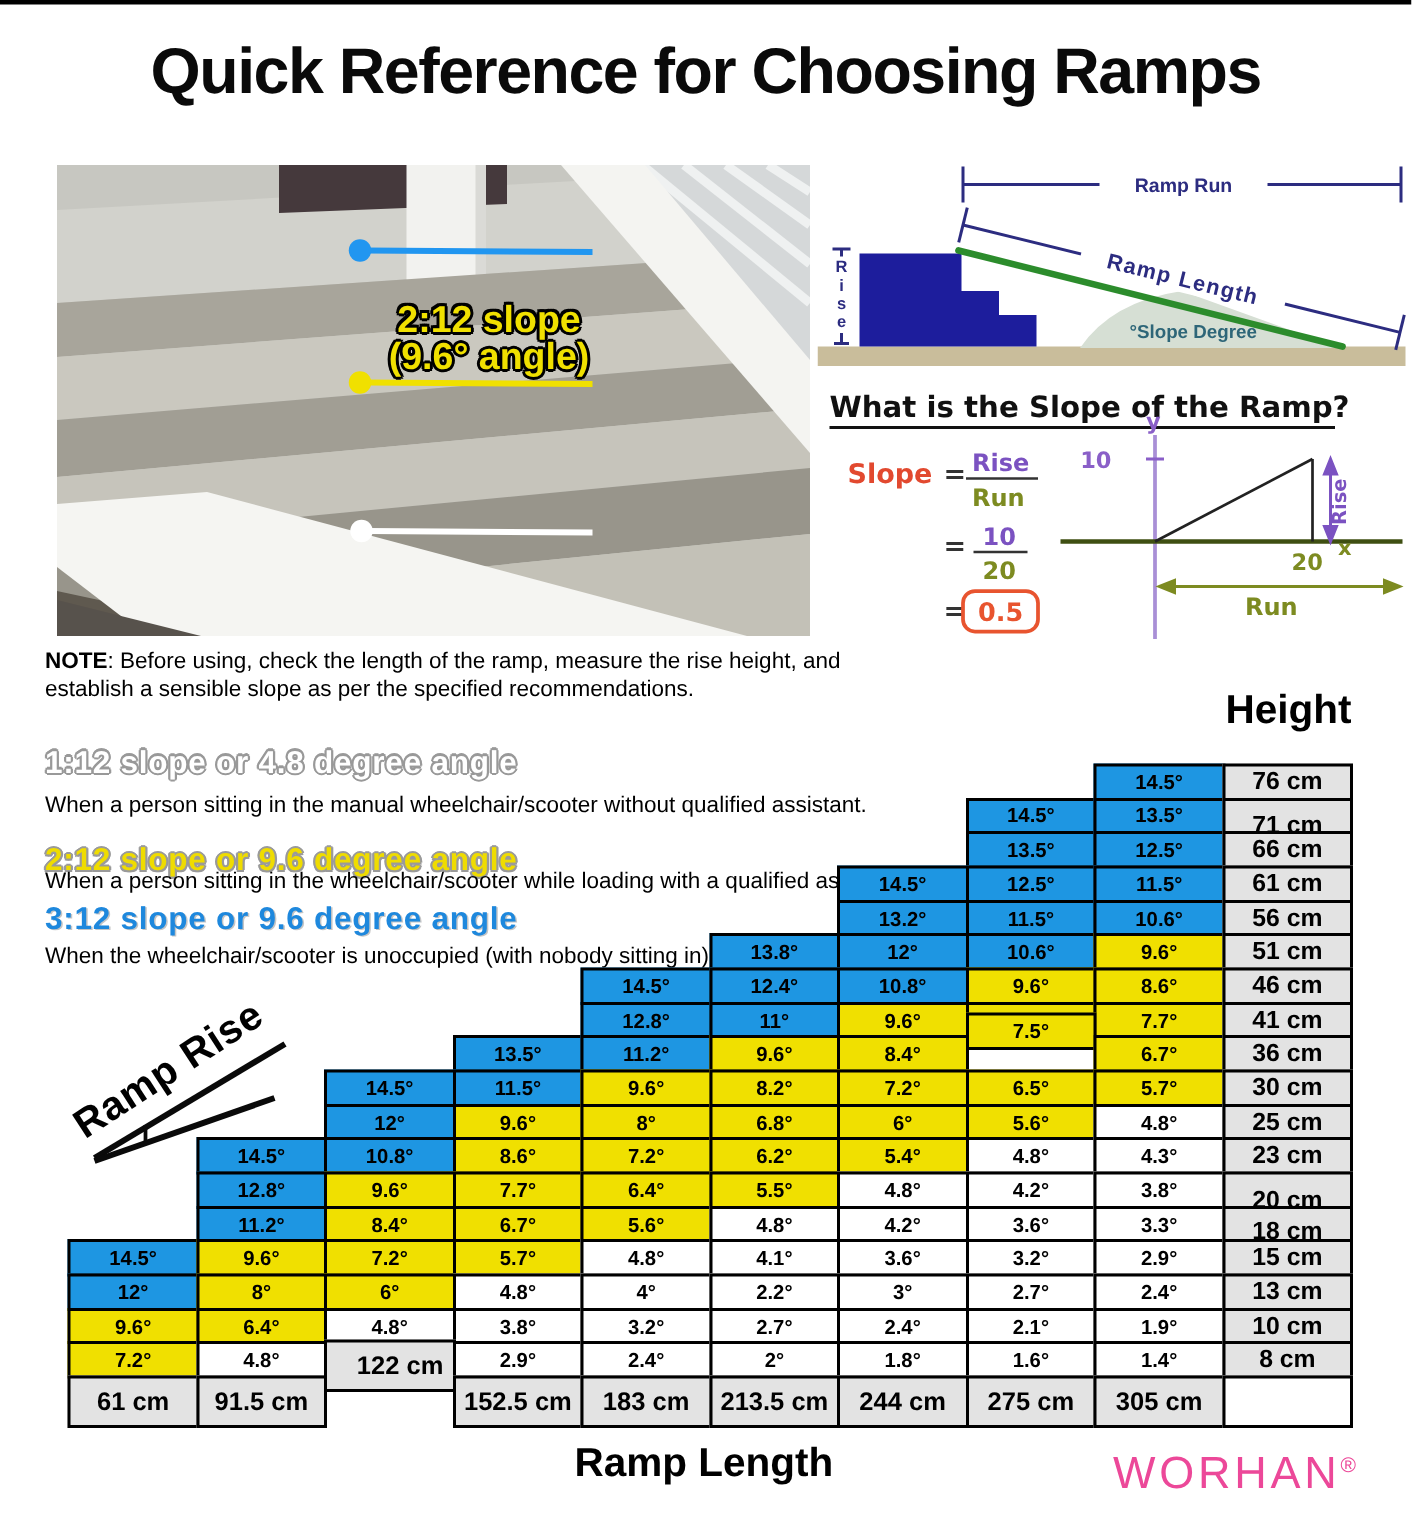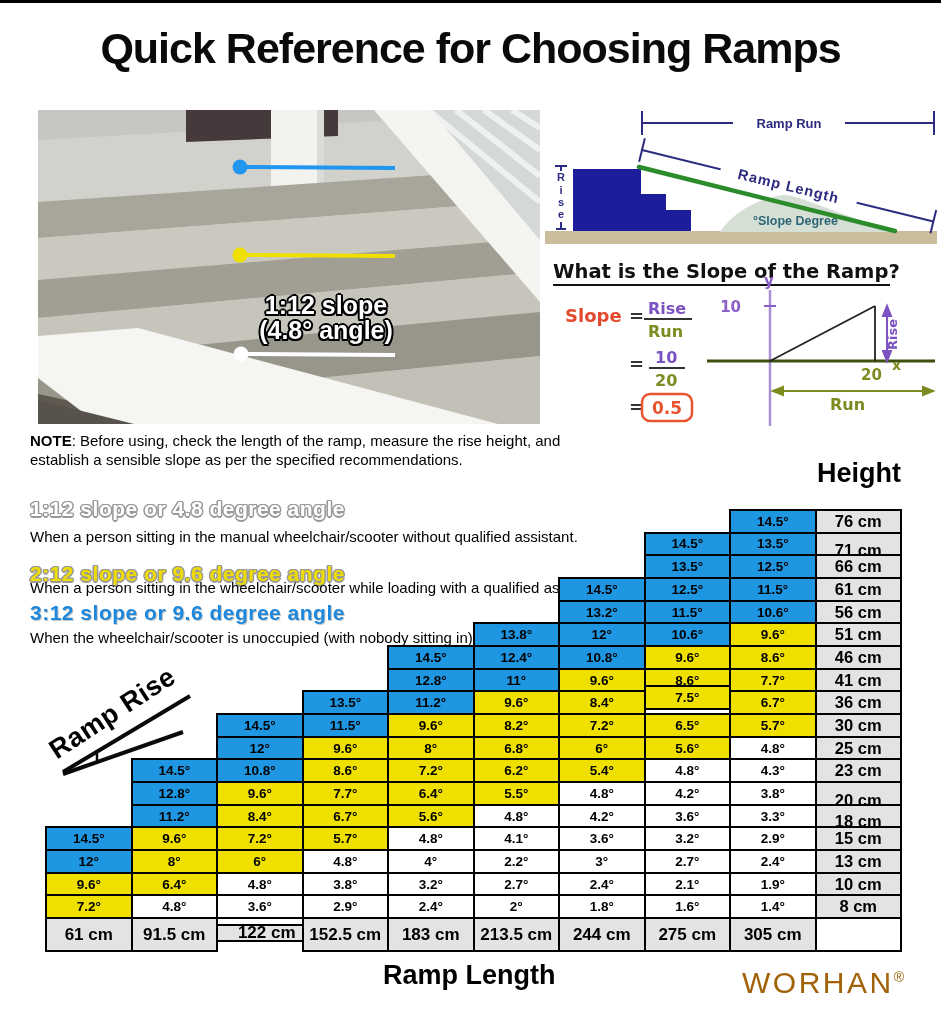--- a/index.html
+++ b/index.html
@@ -50,21 +50,21 @@
   .fcell{background:var(--c-gray);font-size:17px;}
   .fempty{background:#fff;}
 
   
   #ramp-rise-label{left:52px;top:737px;width:210px;font-size:27px;font-weight:bold;
                    transform:rotate(-33deg);transform-origin:left center;letter-spacing:.5px;z-index:1;}
   #ramp-rise-wedge{left:45px;top:688px;z-index:1;}
 
   #ramp-length-label{left:383px;top:960px;font-size:27px;font-weight:900;}
 
-  #brand{left:742px;top:966px;font-size:30px;font-weight:400;letter-spacing:2.5px;color:#a16207;}
+  #brand{left:742px;top:966px;font-size:30px;font-weight:400;letter-spacing:2.5px;color:#ec4899;}
   #brand sup{font-size:14px;letter-spacing:0;}
 
   svg text{font-family:"Liberation Sans",sans-serif;}
   .dj{font-family:"DejaVu Sans",sans-serif;}
 </style>
 </head>
 <body>
 
 <div class="abs" id="top-line"></div>
 
@@ -97,23 +97,23 @@
 
     <g>
       <line x1="206" y1="57" x2="357" y2="58" stroke="#2196f0" stroke-width="4"></line>
       <circle cx="202" cy="57" r="7.5" fill="#2196f0"></circle>
       <line x1="206" y1="145" x2="357" y2="146" stroke="#f0e000" stroke-width="4"></line>
       <circle cx="202" cy="145" r="7.5" fill="#f0e000"></circle>
       <line x1="207" y1="244" x2="357" y2="245" stroke="#ffffff" stroke-width="4"></line>
       <circle cx="203" cy="244" r="7.5" fill="#ffffff"></circle>
     </g>
   </svg>
-  <div class="photo-label pl-white" style="left:158px;top:183px;">
-    <div>1:12 slope</div>
-    <div>(4.8° angle)</div>
+  <div class="photo-label pl-yellow" style="left:158px;top:91px;">
+    <div>2:12 slope</div>
+    <div>(9.6° angle)</div>
   </div>
 </div>
 
 <div class="abs" id="ramp-diagram">
   <svg width="395" height="152" viewBox="0 0 395 152">
     <rect x="0" y="128" width="392" height="13" fill="#c9bd9b"></rect>
     <path d="M28,128 L28,66 L96,66 L96,91 L121,91 L121,107 L146,107 L146,128 Z" fill="#1d1d9c"></path>
     <path d="M348,129 L175,129 Q196,98 243,91 Z" fill="#d6dfd4"></path>
     <line x1="94" y1="64" x2="350" y2="128" stroke="#2c8c2c" stroke-width="4.5" stroke-linecap="round"></line>
     <text x="208" y="122" font-size="12.5" font-weight="bold" fill="#2e6678">°Slope Degree</text>
@@ -234,21 +234,21 @@
     <div class="cell zone-blue" style="left: 342px; top: 158.69px; width: 87.5px; height: 24.67px;">12.8°</div>
     <div class="cell zone-blue" style="left: 427.5px; top: 158.69px; width: 87.5px; height: 24.67px;">11°</div>
     <div class="cell zone-yellow" style="left: 513px; top: 158.69px; width: 87.5px; height: 24.67px;">9.6°</div>
     <div class="cell zone-yellow" style="left: 598.5px; top: 158.69px; width: 87.5px; height: 24.67px;">8.6°</div>
     <div class="cell zone-yellow" style="left: 684px; top: 158.69px; width: 87.5px; height: 24.67px;">7.7°</div>
     <div class="cell hcell" style="left: 769.5px; top: 158.69px; width: 87.5px; height: 24.67px;">41 cm</div>
     <div class="cell zone-blue" style="left: 256.5px; top: 181.36px; width: 87.5px; height: 24.67px;">13.5°</div>
     <div class="cell zone-blue" style="left: 342px; top: 181.36px; width: 87.5px; height: 24.67px;">11.2°</div>
     <div class="cell zone-yellow" style="left: 427.5px; top: 181.36px; width: 87.5px; height: 24.67px;">9.6°</div>
     <div class="cell zone-yellow" style="left: 513px; top: 181.36px; width: 87.5px; height: 24.67px;">8.4°</div>
-    <div class="cell zone-yellow" style="left: 598.5px; top: 176px; width: 87.5px; height: 24.67px;">7.5°</div>
+    <div class="cell zone-yellow" style="left: 598.5px; top: 166px; width: 87.5px; height: 24.67px;">7.5°</div>
     <div class="cell zone-yellow" style="left: 684px; top: 181.36px; width: 87.5px; height: 24.67px;">6.7°</div>
     <div class="cell hcell" style="left: 769.5px; top: 181.36px; width: 87.5px; height: 24.67px;">36 cm</div>
     <div class="cell zone-blue" style="left: 171px; top: 204.03px; width: 87.5px; height: 24.67px;">14.5°</div>
     <div class="cell zone-blue" style="left: 256.5px; top: 204.03px; width: 87.5px; height: 24.67px;">11.5°</div>
     <div class="cell zone-yellow" style="left: 342px; top: 204.03px; width: 87.5px; height: 24.67px;">9.6°</div>
     <div class="cell zone-yellow" style="left: 427.5px; top: 204.03px; width: 87.5px; height: 24.67px;">8.2°</div>
     <div class="cell zone-yellow" style="left: 513px; top: 204.03px; width: 87.5px; height: 24.67px;">7.2°</div>
     <div class="cell zone-yellow" style="left: 598.5px; top: 204.03px; width: 87.5px; height: 24.67px;">6.5°</div>
     <div class="cell zone-yellow" style="left: 684px; top: 204.03px; width: 87.5px; height: 24.67px;">5.7°</div>
     <div class="cell hcell" style="left: 769.5px; top: 204.03px; width: 87.5px; height: 24.67px;">30 cm</div>
@@ -322,21 +322,21 @@
     <div class="cell zone-white" style="left: 171px; top: 385.39px; width: 87.5px; height: 24.67px;">3.6°</div>
     <div class="cell zone-white" style="left: 256.5px; top: 385.39px; width: 87.5px; height: 24.67px;">2.9°</div>
     <div class="cell zone-white" style="left: 342px; top: 385.39px; width: 87.5px; height: 24.67px;">2.4°</div>
     <div class="cell zone-white" style="left: 427.5px; top: 385.39px; width: 87.5px; height: 24.67px;">2°</div>
     <div class="cell zone-white" style="left: 513px; top: 385.39px; width: 87.5px; height: 24.67px;">1.8°</div>
     <div class="cell zone-white" style="left: 598.5px; top: 385.39px; width: 87.5px; height: 24.67px;">1.6°</div>
     <div class="cell zone-white" style="left: 684px; top: 385.39px; width: 87.5px; height: 24.67px;">1.4°</div>
     <div class="cell hcell" style="left: 769.5px; top: 385.39px; width: 87.5px; height: 24.67px;">8 cm</div>
     <div class="cell fcell" style="left: 0px; top: 408.06px; width: 87.5px; height: 35px;">61 cm</div>
     <div class="cell fcell" style="left: 85.5px; top: 408.06px; width: 87.5px; height: 35px;">91.5 cm</div>
-    <div class="cell fcell" style="left: 171px; top: 415px; width: 87.5px; height: 18px; padding-left: 14px;">122 cm</div>
+    <div class="cell fcell" style="left: 171px; top: 384px; width: 87.5px; height: 35px; padding-left: 14px;">122 cm</div>
     <div class="cell fcell" style="left: 256.5px; top: 408.06px; width: 87.5px; height: 35px;">152.5 cm</div>
     <div class="cell fcell" style="left: 342px; top: 408.06px; width: 87.5px; height: 35px;">183 cm</div>
     <div class="cell fcell" style="left: 427.5px; top: 408.06px; width: 87.5px; height: 35px;">213.5 cm</div>
     <div class="cell fcell" style="left: 513px; top: 408.06px; width: 87.5px; height: 35px;">244 cm</div>
     <div class="cell fcell" style="left: 598.5px; top: 408.06px; width: 87.5px; height: 35px;">275 cm</div>
     <div class="cell fcell" style="left: 684px; top: 408.06px; width: 87.5px; height: 35px;">305 cm</div>
     <div class="cell fempty" style="left: 769.5px; top: 408.06px; width: 87.5px; height: 35px;"></div>
   </div>
 
 <div class="abs" id="ramp-rise-label">Ramp Rise</div>

